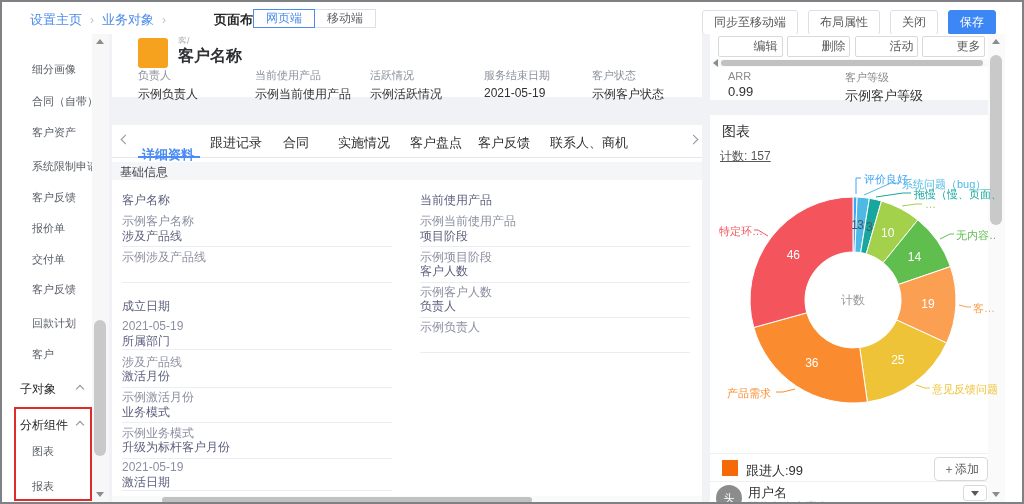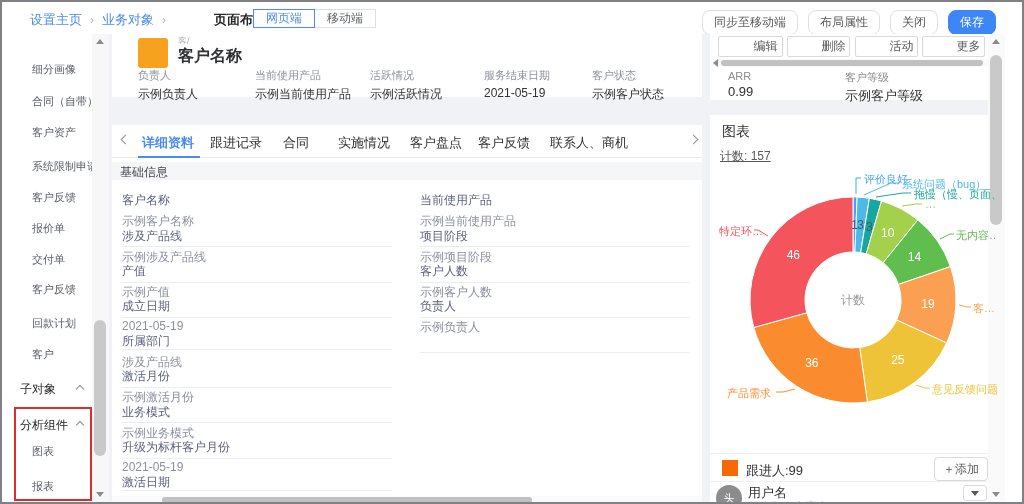--- a/index.html
+++ b/index.html
@@ -14,21 +14,21 @@
   
   .topbar { position:absolute; left:0; top:0; width:1020px; height:32px; background:#fff; }
   .crumb { position:absolute; left:28px; top:9px; font-size:13px; color:#4c8bea; display:flex; align-items:center; gap:8px; }
   .crumb .sep { color:#c0c4cc; font-size:12px; }
   .crumb .current { color:#262626; font-size:13px; font-weight:bold;margin-left:40px; }
   .toggle { position:absolute; left:251px; top:7px; display:flex; }
   .tg-btn { font-size:12px; padding:0 12px; border:1px solid #dcdfe6; background:#fff; color:#606266; }
   .tg-btn.active { border-color:#4c8bea; color:#4c8bea; position:relative; z-index:2; }
   .tg-btn.right { margin-left:-1px; }
   .top-actions { position:absolute; right:26px; top:8px; display:flex; gap:10px; }
-  .btn { font-size:12px; padding:3px 11px; border:1px solid #dcdfe6; border-radius:8px; background:#fff; color:#595959; white-space:nowrap;font-family:Liberation Mono, monospace; }
+  .btn { font-size:12px; padding:3px 11px; border:1px solid #dcdfe6; border-radius:3px; background:#fff; color:#595959; white-space:nowrap;font-family:Liberation Mono, monospace; }
   .btn.primary { background:#3c86f6; border-color:#3c86f6; color:#fff; }
 
   
   .sidebar { position:absolute; left:0; top:32px; width:90px; height:468px; background:#fff; }
   .side-item { position:absolute; left:30px; font-size:11px; color:#595e66; white-space:nowrap; overflow:hidden; max-width:60px; }
   .side-group { position:absolute; left:18px; font-size:12px; color:#262626; }
   .chev-up { display:inline-block; width:6px; height:6px; border-left:1px solid #8c8c8c; border-top:1px solid #8c8c8c; transform:rotate(45deg); margin-left:2px; }
   .red-box { position:absolute; left:12px; top:405px; width:78px; height:94px; border:2px solid #e02b2b; z-index:30; }
 
   
@@ -49,21 +49,21 @@
   .avatar-sq { position:absolute; left:26px; top:4px; width:30px; height:30px; background:#f7a21e; border-radius:3px; }
   .clip-txt { position:absolute; left:66px; top:1px; font-size:9px; color:#b0b0b0; height:9px; overflow:hidden; }
   .hc-title { position:absolute; left:66px; top:12px; font-size:16px; font-weight:bold; color:#303133; }
   .hc-field { position:absolute; top:34px; width:112px; }
   .hc-field .lb { font-size:11px; color:#8c919c; margin-bottom:3px; white-space:nowrap; }
   .hc-field .vl { font-size:12px; color:#303133; white-space:nowrap; }
 
   
   .tabs { position:absolute; left:0; top:0; width:590px; height:33px; border-bottom:1px solid #e4e7ed; }
   .tab { position:absolute; top:9px; font-size:13px; color:#303133; white-space:nowrap; }
-  .tab.active { color:#4b8bf4; font-weight:bold; }
+  .tab.active { color:#4b8bf4; font-weight:bold;margin-top:12px; }
   .tab-underline { position:absolute; left:26px; top:31px; width:62px; height:2px; background:#4b8bf4; }
   .tab-arrow { position:absolute; top:11px; width:7px; height:7px; border-left:1px solid #909399; border-bottom:1px solid #909399; }
   .tab-arrow.left { left:10px; transform:rotate(45deg); }
   .tab-arrow.right { left:578px; transform:rotate(225deg); }
   .sect-bar { position:absolute; left:0; top:37px; width:590px; height:18px; background:#f5f6f8; }
   .sect-bar span { position:absolute; left:8px; top:2px; font-size:12px; color:#43464d; }
   .fld { position:absolute; width:270px; }
   .fld .lb { font-size:12px; color:#5c5f7d; margin-bottom:4px; }
   .fld .vl { font-size:12px; color:#8c8fa1; padding-bottom:16px; border-bottom:1px solid #ececf4; }
 
@@ -190,24 +190,20 @@
     </div>
 
     <div class="fld" style="left:10px; top:67px">
         <div class="lb">客户名称</div>
         <div class="vl">示例客户名称</div>
       </div>
     <div class="fld" style="left:10px; top:103px">
         <div class="lb">涉及产品线</div>
         <div class="vl">示例涉及产品线</div>
       </div>
-    <div class="fld" style="left:10px; top:138px">
-        <div class="lb">产值</div>
-        <div class="vl">示例产值</div>
-      </div>
     <div class="fld" style="left:10px; top:173px">
         <div class="lb">成立日期</div>
         <div class="vl">2021-05-19</div>
       </div>
     <div class="fld" style="left:10px; top:208px">
         <div class="lb">所属部门</div>
         <div class="vl">涉及产品线</div>
       </div>
     <div class="fld" style="left:10px; top:243px">
         <div class="lb">激活月份</div>

